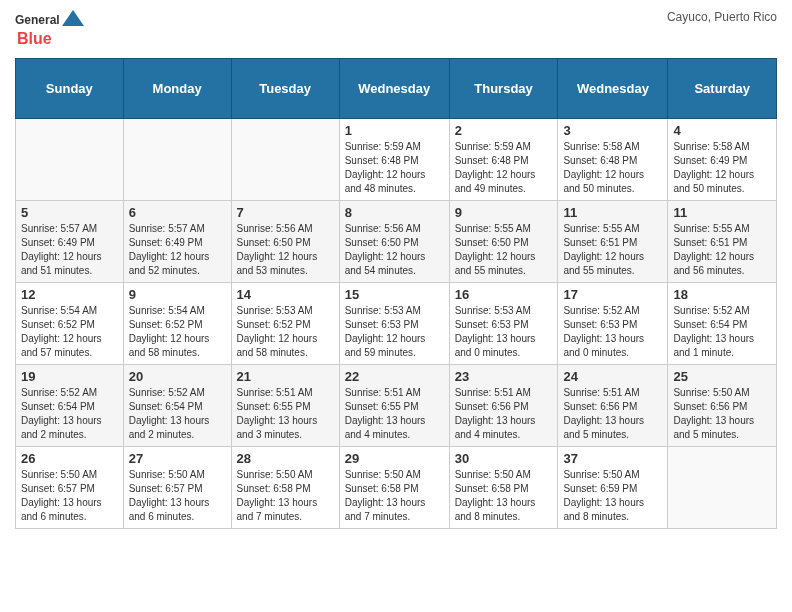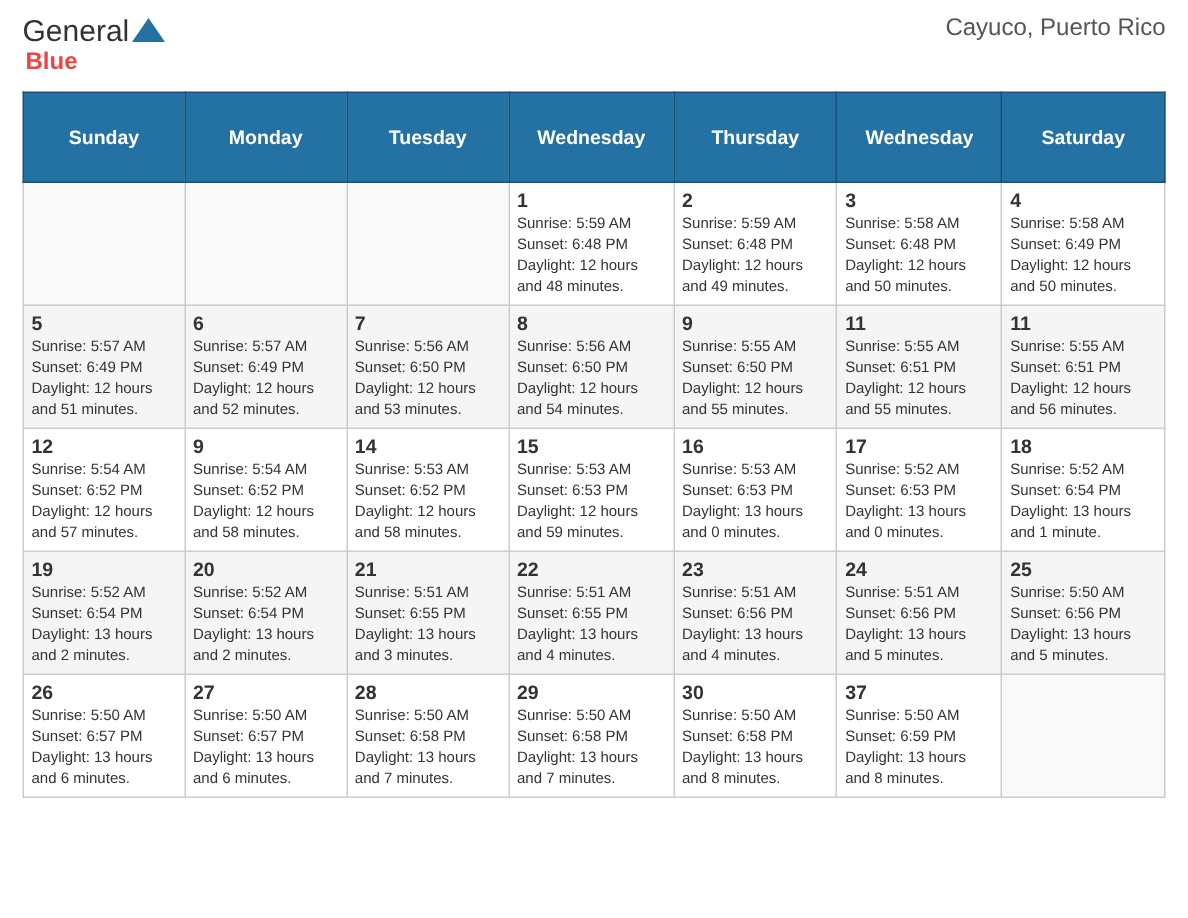--- a/index.html
+++ b/index.html
@@ -4,21 +4,21 @@
   <style>
     * { box-sizing: border-box; margin: 0; padding: 0; }
     body { font-family: Arial, sans-serif; background: #fff; width: 792px; height: 612px; overflow: hidden; }
     
     .page { width: 792px; min-height: 612px; padding: 10px 15px; }
     
     .header { display: flex; justify-content: space-between; align-items: flex-start; margin-bottom: 10px; }
     
     .title-section { text-align: right; }
     .main-title { font-size: 36px; font-weight: bold; color: #333; }
-    .subtitle { font-size: 16px; color: #555; }
+    .subtitle { font-size: 12px; color: #555; }
     
     .calendar { width: 100%; border-collapse: collapse; }
     
     .calendar th {
       background-color: #2471a3;
       color: white;
       text-align: center;
       padding: 22px 4px;
       font-size: 13px;
       border: 1px solid #1a5276;
@@ -44,21 +44,21 @@
     .logo-wrapper { display: flex; flex-direction: column; }
     .logo-row { display: flex; align-items: center; }
   </style>
 </head>
 <body>
 
 <div class="page">
   <div class="header">
     <div class="logo-wrapper">
       <div class="logo-row">
-        <span style="font-size:20px; font-weight:normal; color:#333;">General</span>
+        <span style="font-size:12px; font-weight:bold; color:#333;">General</span>
         <svg width="22" height="22" viewBox="0 0 22 22" style="margin-left:2px; margin-top:-2px;">
           <polygon points="11,2 22,18 0,18" fill="#2471a3"></polygon>
         </svg>
       </div>
       <div>
         <span style="font-size:16px; font-weight:bold; color:#ef4444; margin-left:2px;">Blue</span>
       </div>
     </div>
     <div class="title-section">
       <div class="subtitle">Cayuco, Puerto Rico</div>

